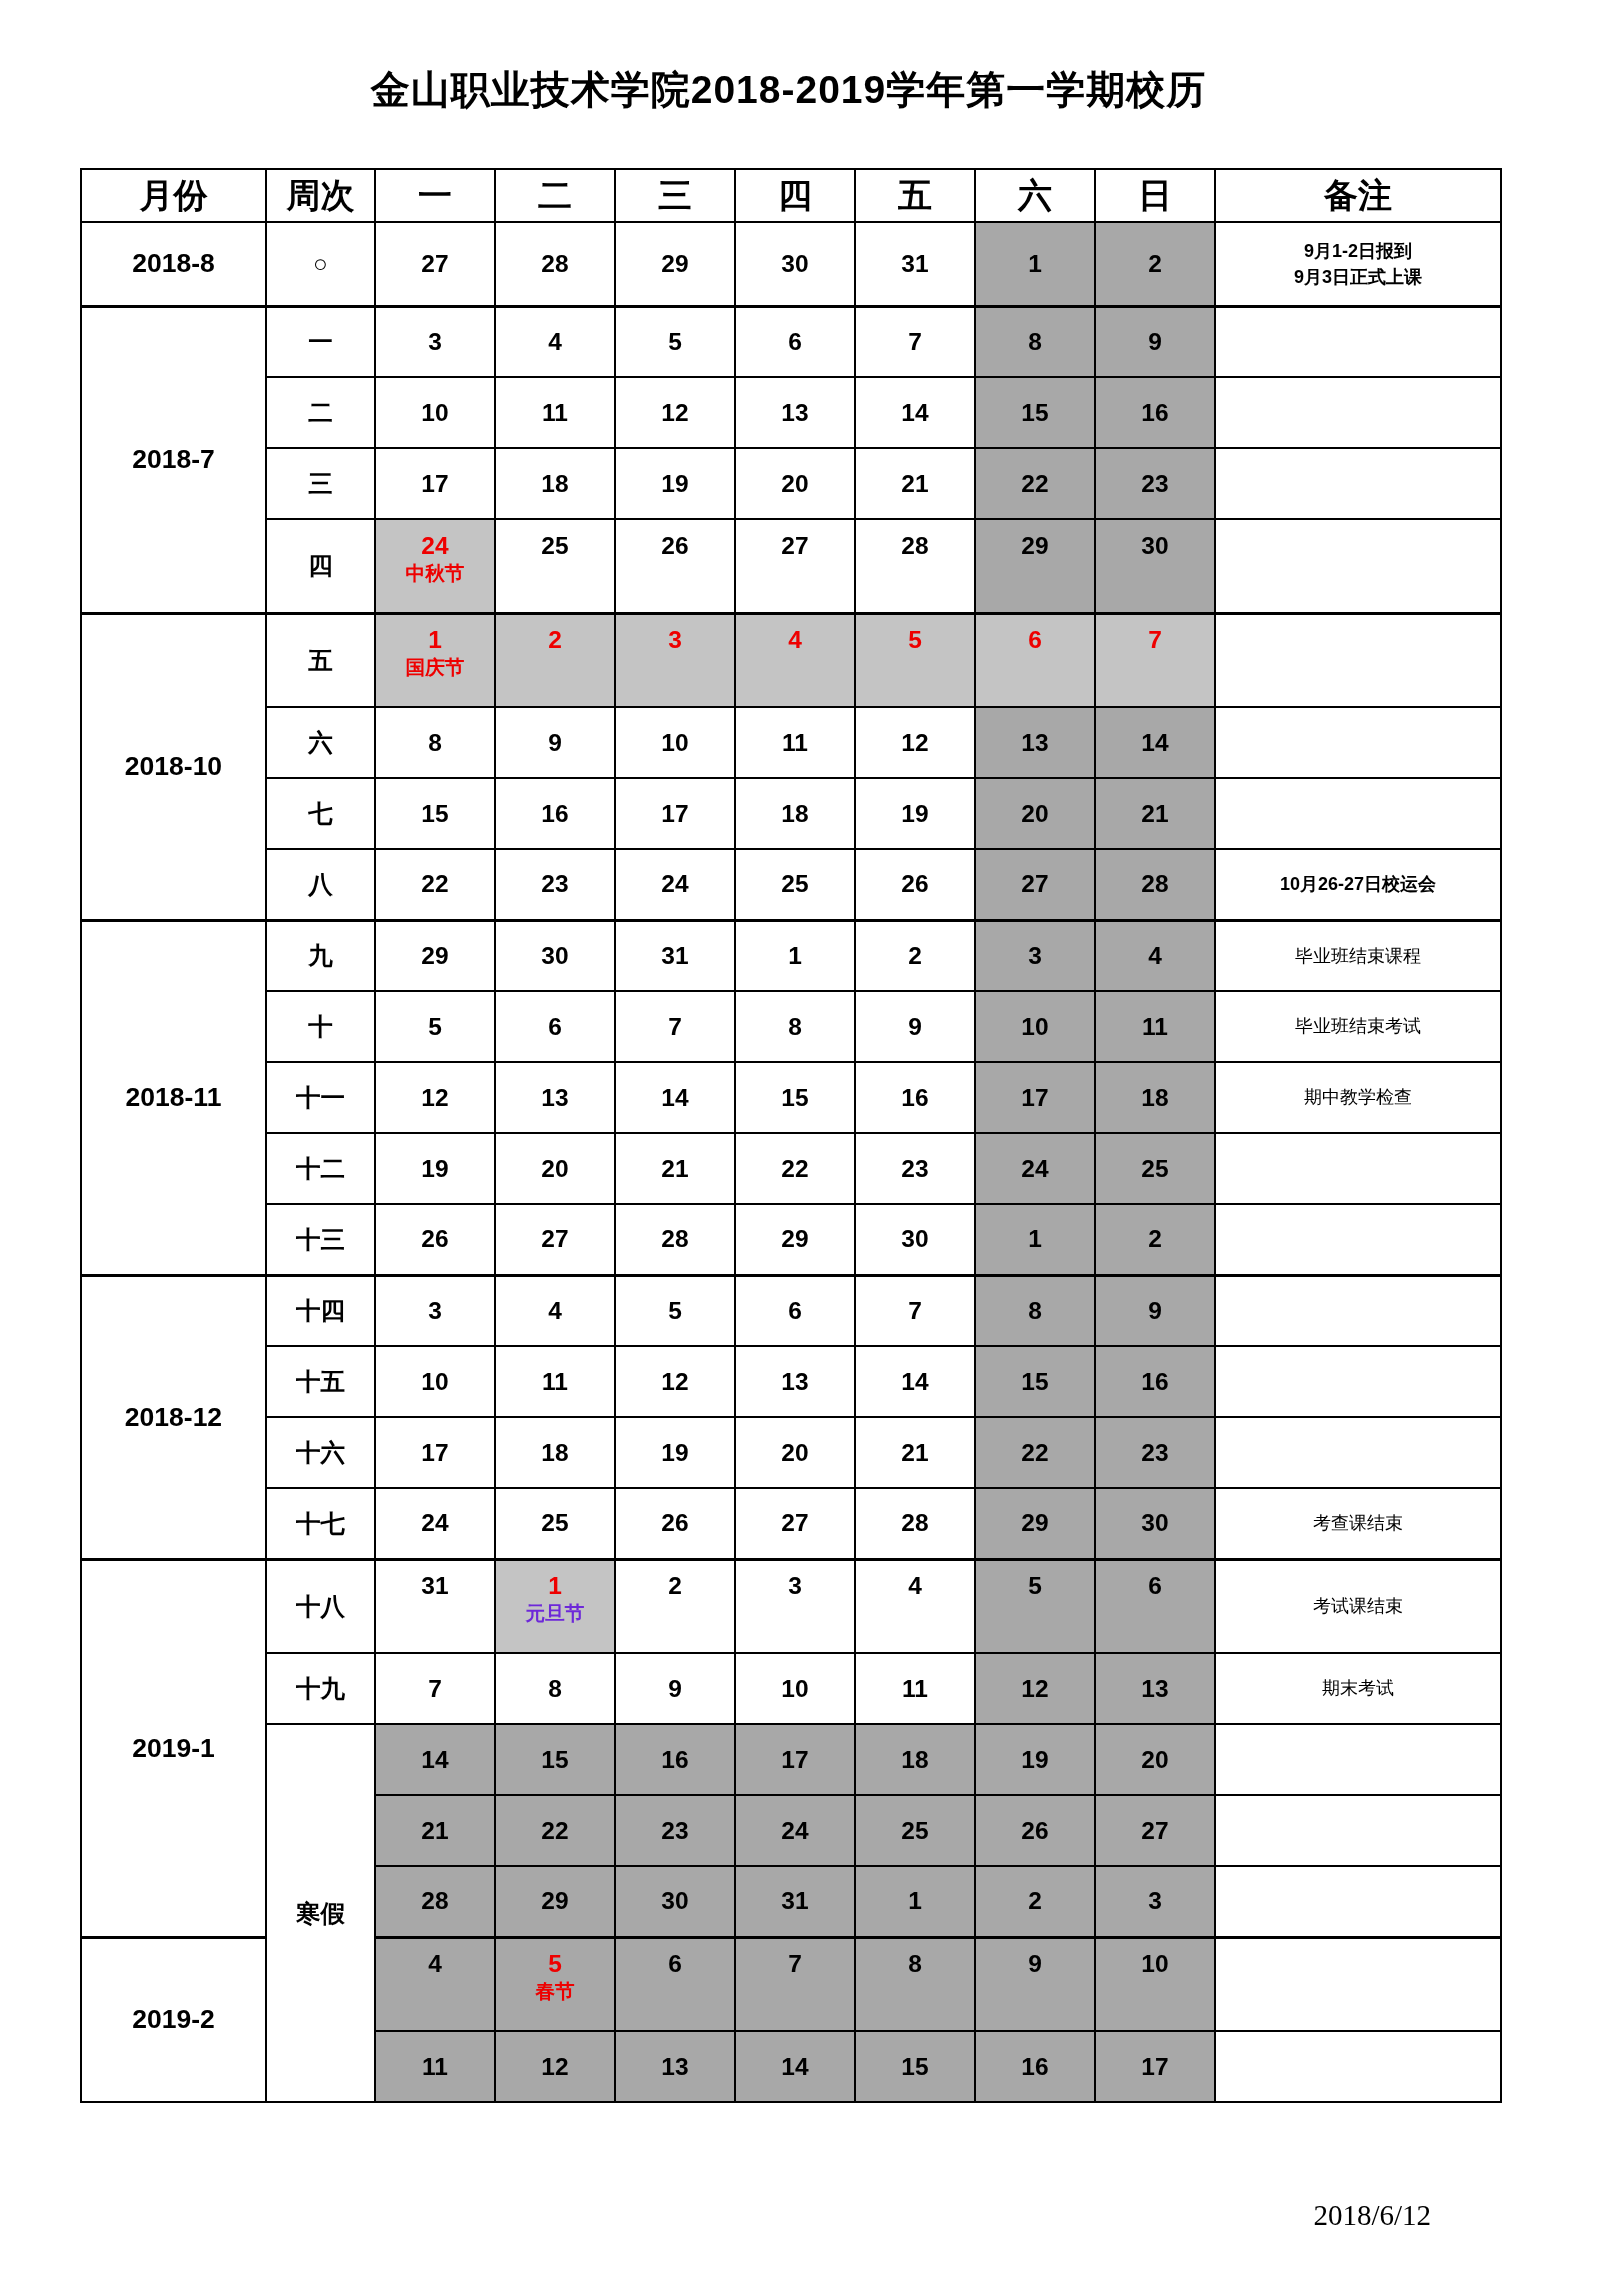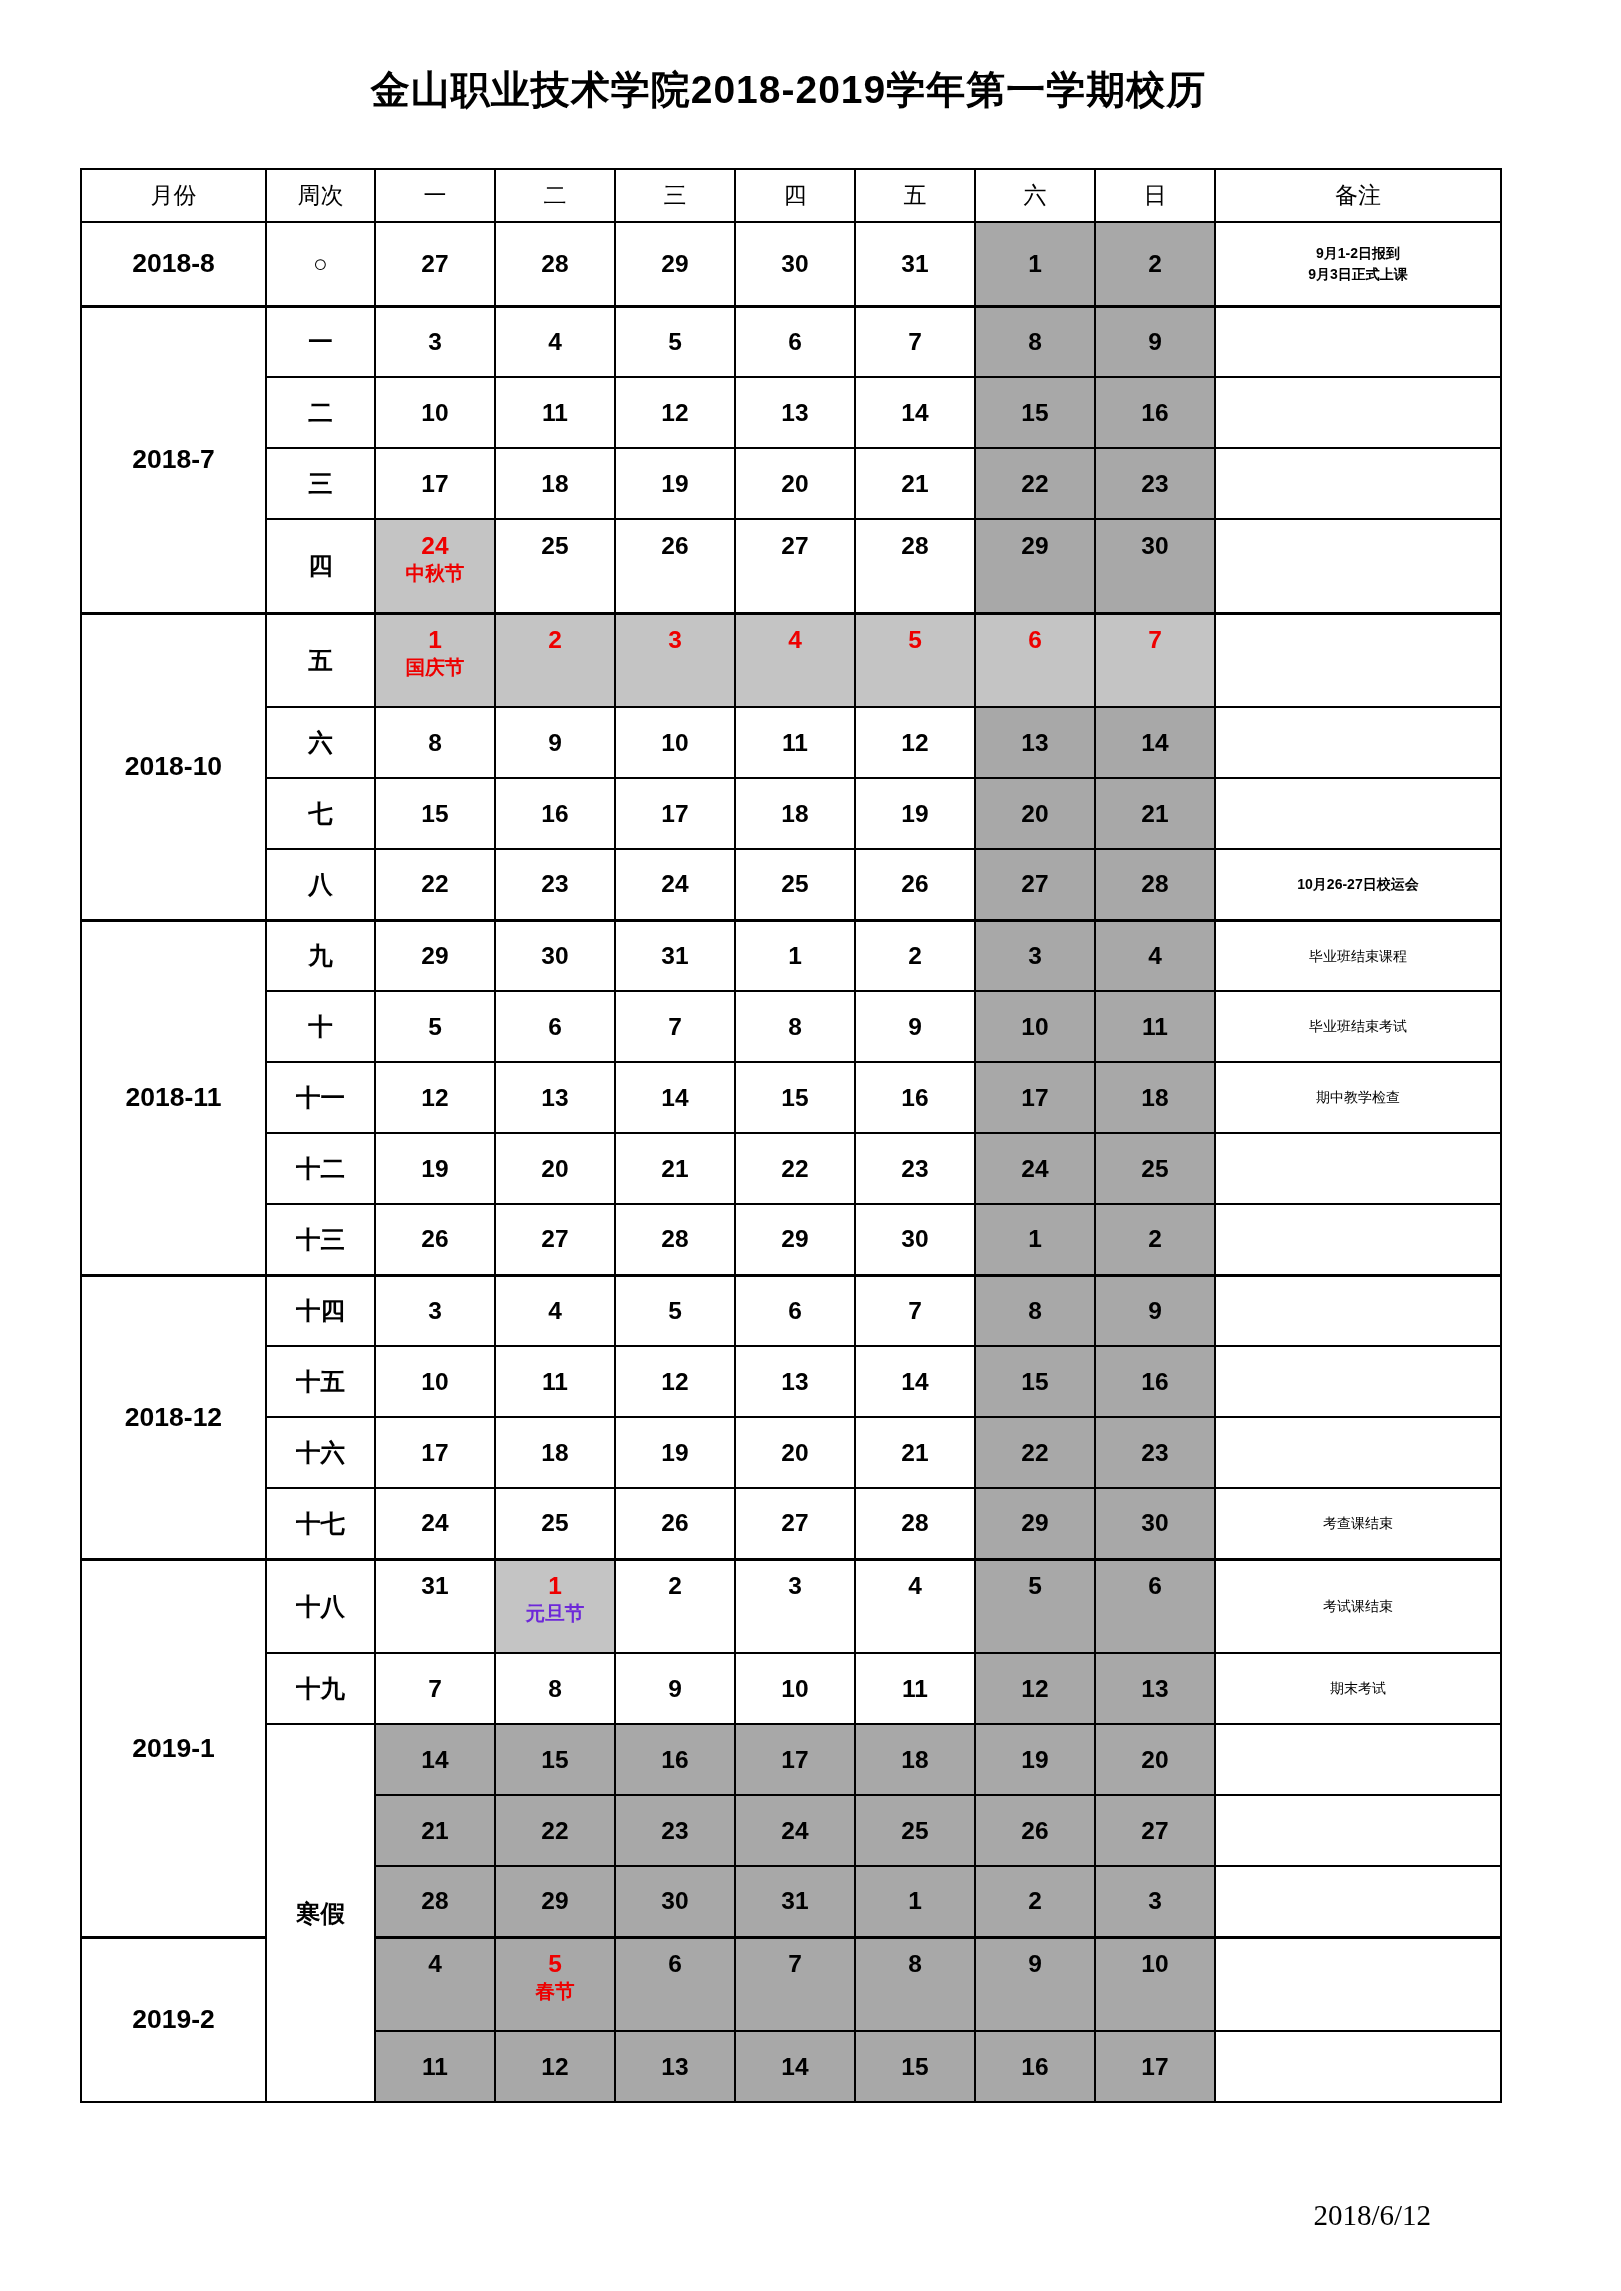--- a/index.html
+++ b/index.html
@@ -16,31 +16,31 @@
     border-collapse:collapse;table-layout:fixed;
     width:1417px;margin:51px 0 0 80px;
     border:2.9px solid #000;
   }
   table.cal th, table.cal td{
     border:2px solid #000;
     text-align:center;vertical-align:middle;
     padding:0;overflow:hidden;
   }
   thead tr{height:53px;}
-  th{font-size:23px;font-weight:normal;}
+  th{font-size:34px;font-weight:bold;}
   tbody tr{height:71px;}
   tbody tr.first{height:84px;margin-left:40px;}
   tbody tr.tall{height:94px;}
   tbody tr.mstart td{border-top-width:3.9px;}
   td.month{font-size:26.5px;font-weight:bold;}
   td.week{font-size:24.5px;font-weight:bold;}
   td.day{font-size:24.5px;font-weight:bold;}
   td.note{
     text-align:left;vertical-align:middle;
-    font-size:14px;padding:2px 5.9px;line-height:1.45;
+    font-size:18px;padding:2px 5.9px;line-height:1.45;
   }
   td.note.bold{font-weight:bold;}
   tr.tall td.day{vertical-align:top;}
   tr.tall td.day .num{margin-top:11.8px;}
   .hlbl{font-size:19.6px;font-weight:bold;line-height:1.35;}
   .footer-date{
     position:absolute;right:190px;top:2199px;
     font-family:"Liberation Serif","DejaVu Serif",serif;
     font-size:29px;color:#000;
   }

